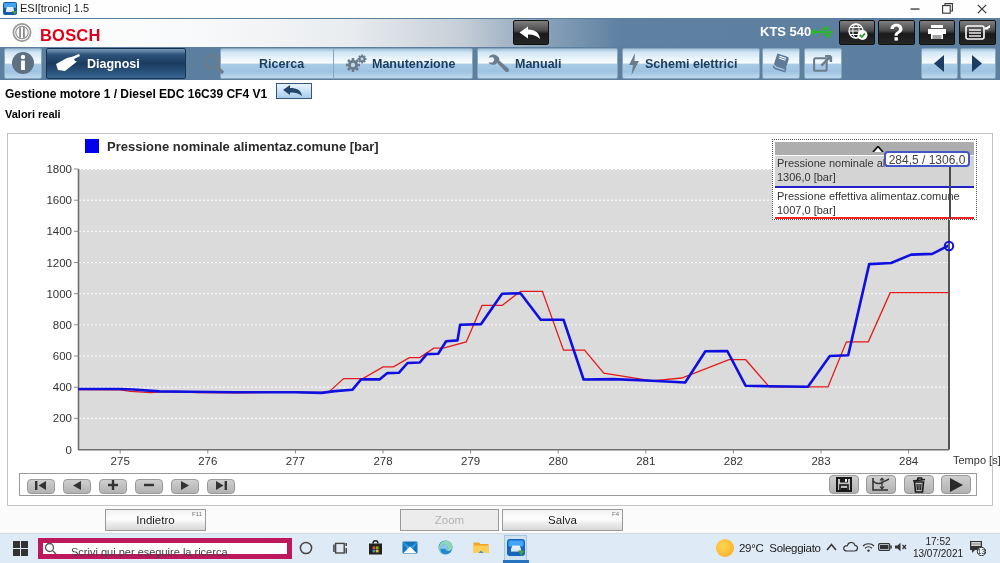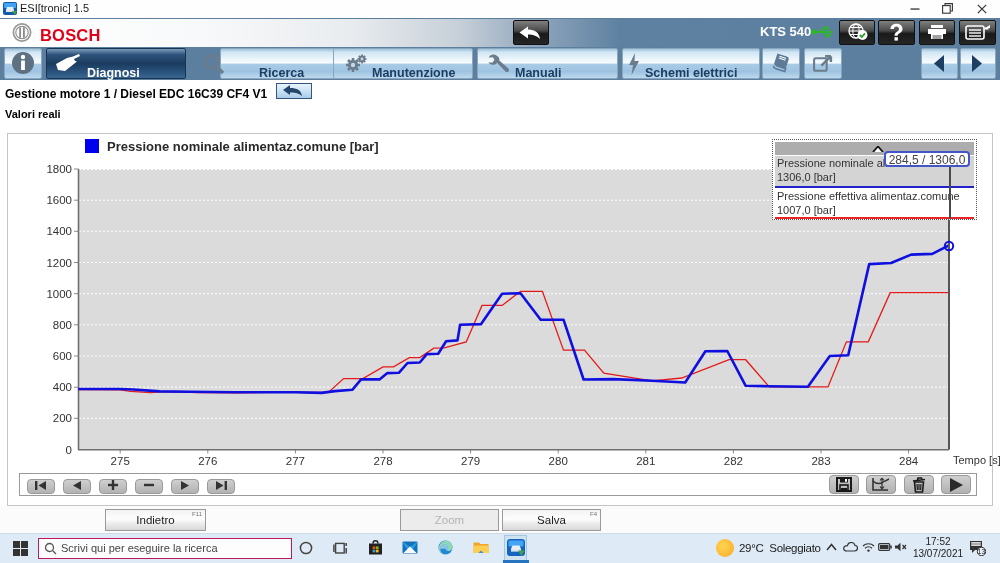--- a/index.html
+++ b/index.html
@@ -17,21 +17,21 @@
 #vehinfo { left:108px; top:27px; font-size:10.5px; font-weight:bold; color:#14202c; letter-spacing:0; }
 .hbtn { top:20px; height:25px; background:linear-gradient(#808080 0%,#4a4a4a 42%,#1a1a1a 55%,#262626 100%); border:1px solid #111; border-radius:2px; }
 #kts { left:760px; top:24px; font-size:13px; font-weight:bold; color:#fff; }
 
 
 #nav { left:0; top:47px; width:1000px; height:33px; background:#5c7f9f; }
 .tab { position:absolute; top:48px; height:31px; border:1px solid #8aa6bd; border-radius:2px;
   background:linear-gradient(#a2c4de 0%,#d2e6f4 12%,#eff7fc 38%,#f7fbfe 48%,#a8cbe6 53%,#9ec3e1 78%,#bdd9ef 100%);
   color:#1c3e63; font-weight:bold; font-size:12.5px; }
 .tab.dark { background:linear-gradient(#7b9cbc 0%,#2d5279 20%,#1b3c60 50%,#1d3f64 55%,#2d5882 85%,#3a6690 100%); color:#fff; border:1px solid #16334f; }
-.tablabel { position:absolute; top:17px;text-align:right; }
+.tablabel { position:absolute; top:8px;text-align:right; }
 
 
 #crumb { left:5px; top:87px; font-size:12px; font-weight:bold; color:#000; }
 #crumbbtn { left:276px; top:83px; width:36px; height:16px; background:linear-gradient(#e9f4fc 0%,#cde4f5 45%,#a9cbe8 100%); border:1px solid #34567c; }
 #valori { left:5px; top:108px; font-size:11px; font-weight:bold; color:#000; }
 
 
 #panel { left:7px; top:133px; width:986px; height:373px; border:1px solid #c4c4c4; background:#fff; }
 #legendsq { left:77px; top:5px; width:14px; height:14px; background:#0000ee; }
 #legendtx { left:99px; top:5px; font-size:13px; font-weight:bold; color:#2a2a2a; }
@@ -54,21 +54,21 @@
   background:linear-gradient(#cfcfcf,#b2b2b2); border:1px solid #9a9a9a; }
 
 
 #botrow { left:0px; top:506px; width:1000px; height:27px; background:#fbfbfb; }
 .bbtn { position:absolute; top:509px; width:101px; height:22px; background:linear-gradient(#f3f3f3 0%,#fdfdfd 45%,#e9e9e9 72%,#d8d8d8 100%);
   border:1px solid #9a9a9a; font-size:11.5px; color:#1a1a1a; text-align:center; line-height:21px; }
 .hk { position:absolute; top:1px; right:3px; font-size:6px; color:#777; line-height:6px; }
 
 
 #taskbar { left:0; top:533px; width:1000px; height:30px; background:#deeaf5; border-top:1px solid #d0dbe5; }
-#search { position:absolute; left:38px; top:538px; width:254px; height:21px; background:#fdfdfd; border:1px solid #be185d; font-size:11px; color:#444; line-height:19px; padding-left:22px; }
+#search { position:absolute; left:38px; top:538px; width:254px; height:21px; background:#fdfdfd; border:5px solid #be185d; font-size:11px; color:#444; line-height:19px; padding-left:28px; }
 #clock { position:absolute; left:910px; top:536px; width:56px; font-size:10px; color:#222; text-align:center; line-height:12px; }
 </style>
 </head>
 <body>
 <div id="page">
 
   <div class="abs" id="titlebar"></div>
   <svg class="abs" style="left:3px;top:2px" width="15" height="14" viewBox="0 0 15 14">
     <rect x="0" y="0" width="14" height="13" rx="2" fill="#1259a8"></rect>
     <rect x="1" y="1" width="12" height="5" rx="1" fill="#42a5f5"></rect>
@@ -367,21 +367,21 @@
     <div class="pbtn2" style="left:933px;"></div>
     <svg class="abs" style="left:941px;top:343.5px" width="15" height="14" viewBox="0 0 15 14">
         <path d="M1 0 L14 7 L1 14 Z" fill="#2a2a2a"></path>
       </svg>
   </div>
 
   <div class="abs" id="botrow"></div>
   <div class="abs bbtn" style="left:4px;margin-top:44px;">Annulla<span class="hk">ESC</span></div>
   <div class="abs bbtn" style="left:105px;">Indietro<span class="hk">F11</span></div>
   <div class="abs bbtn" style="left:400px;width:99px;color:#b4b4b4;background:#ececec;">Zoom</div>
-  <div class="abs bbtn" style="left:502px;width:99px;">Salva<span class="hk">F4</span></div>
+  <div class="abs bbtn" style="left:502px;width:121px;">Salva<span class="hk">F4</span></div>
 
   <div class="abs" id="taskbar"></div>
   <svg class="abs" style="left:13px;top:541px" width="15" height="15" viewBox="0 0 15 15">
     <rect x="0" y="0" width="7" height="7" fill="#333"></rect>
       <rect x="8" y="0" width="7" height="7" fill="#333"></rect>
     <rect x="0" y="8" width="7" height="7" fill="#333"></rect>
       <rect x="8" y="8" width="7" height="7" fill="#333"></rect>
   </svg>
   <div class="abs" id="search">Scrivi qui per eseguire la ricerca</div>
   <svg class="abs" style="left:44px;top:542px" width="13" height="13" viewBox="0 0 13 13">

